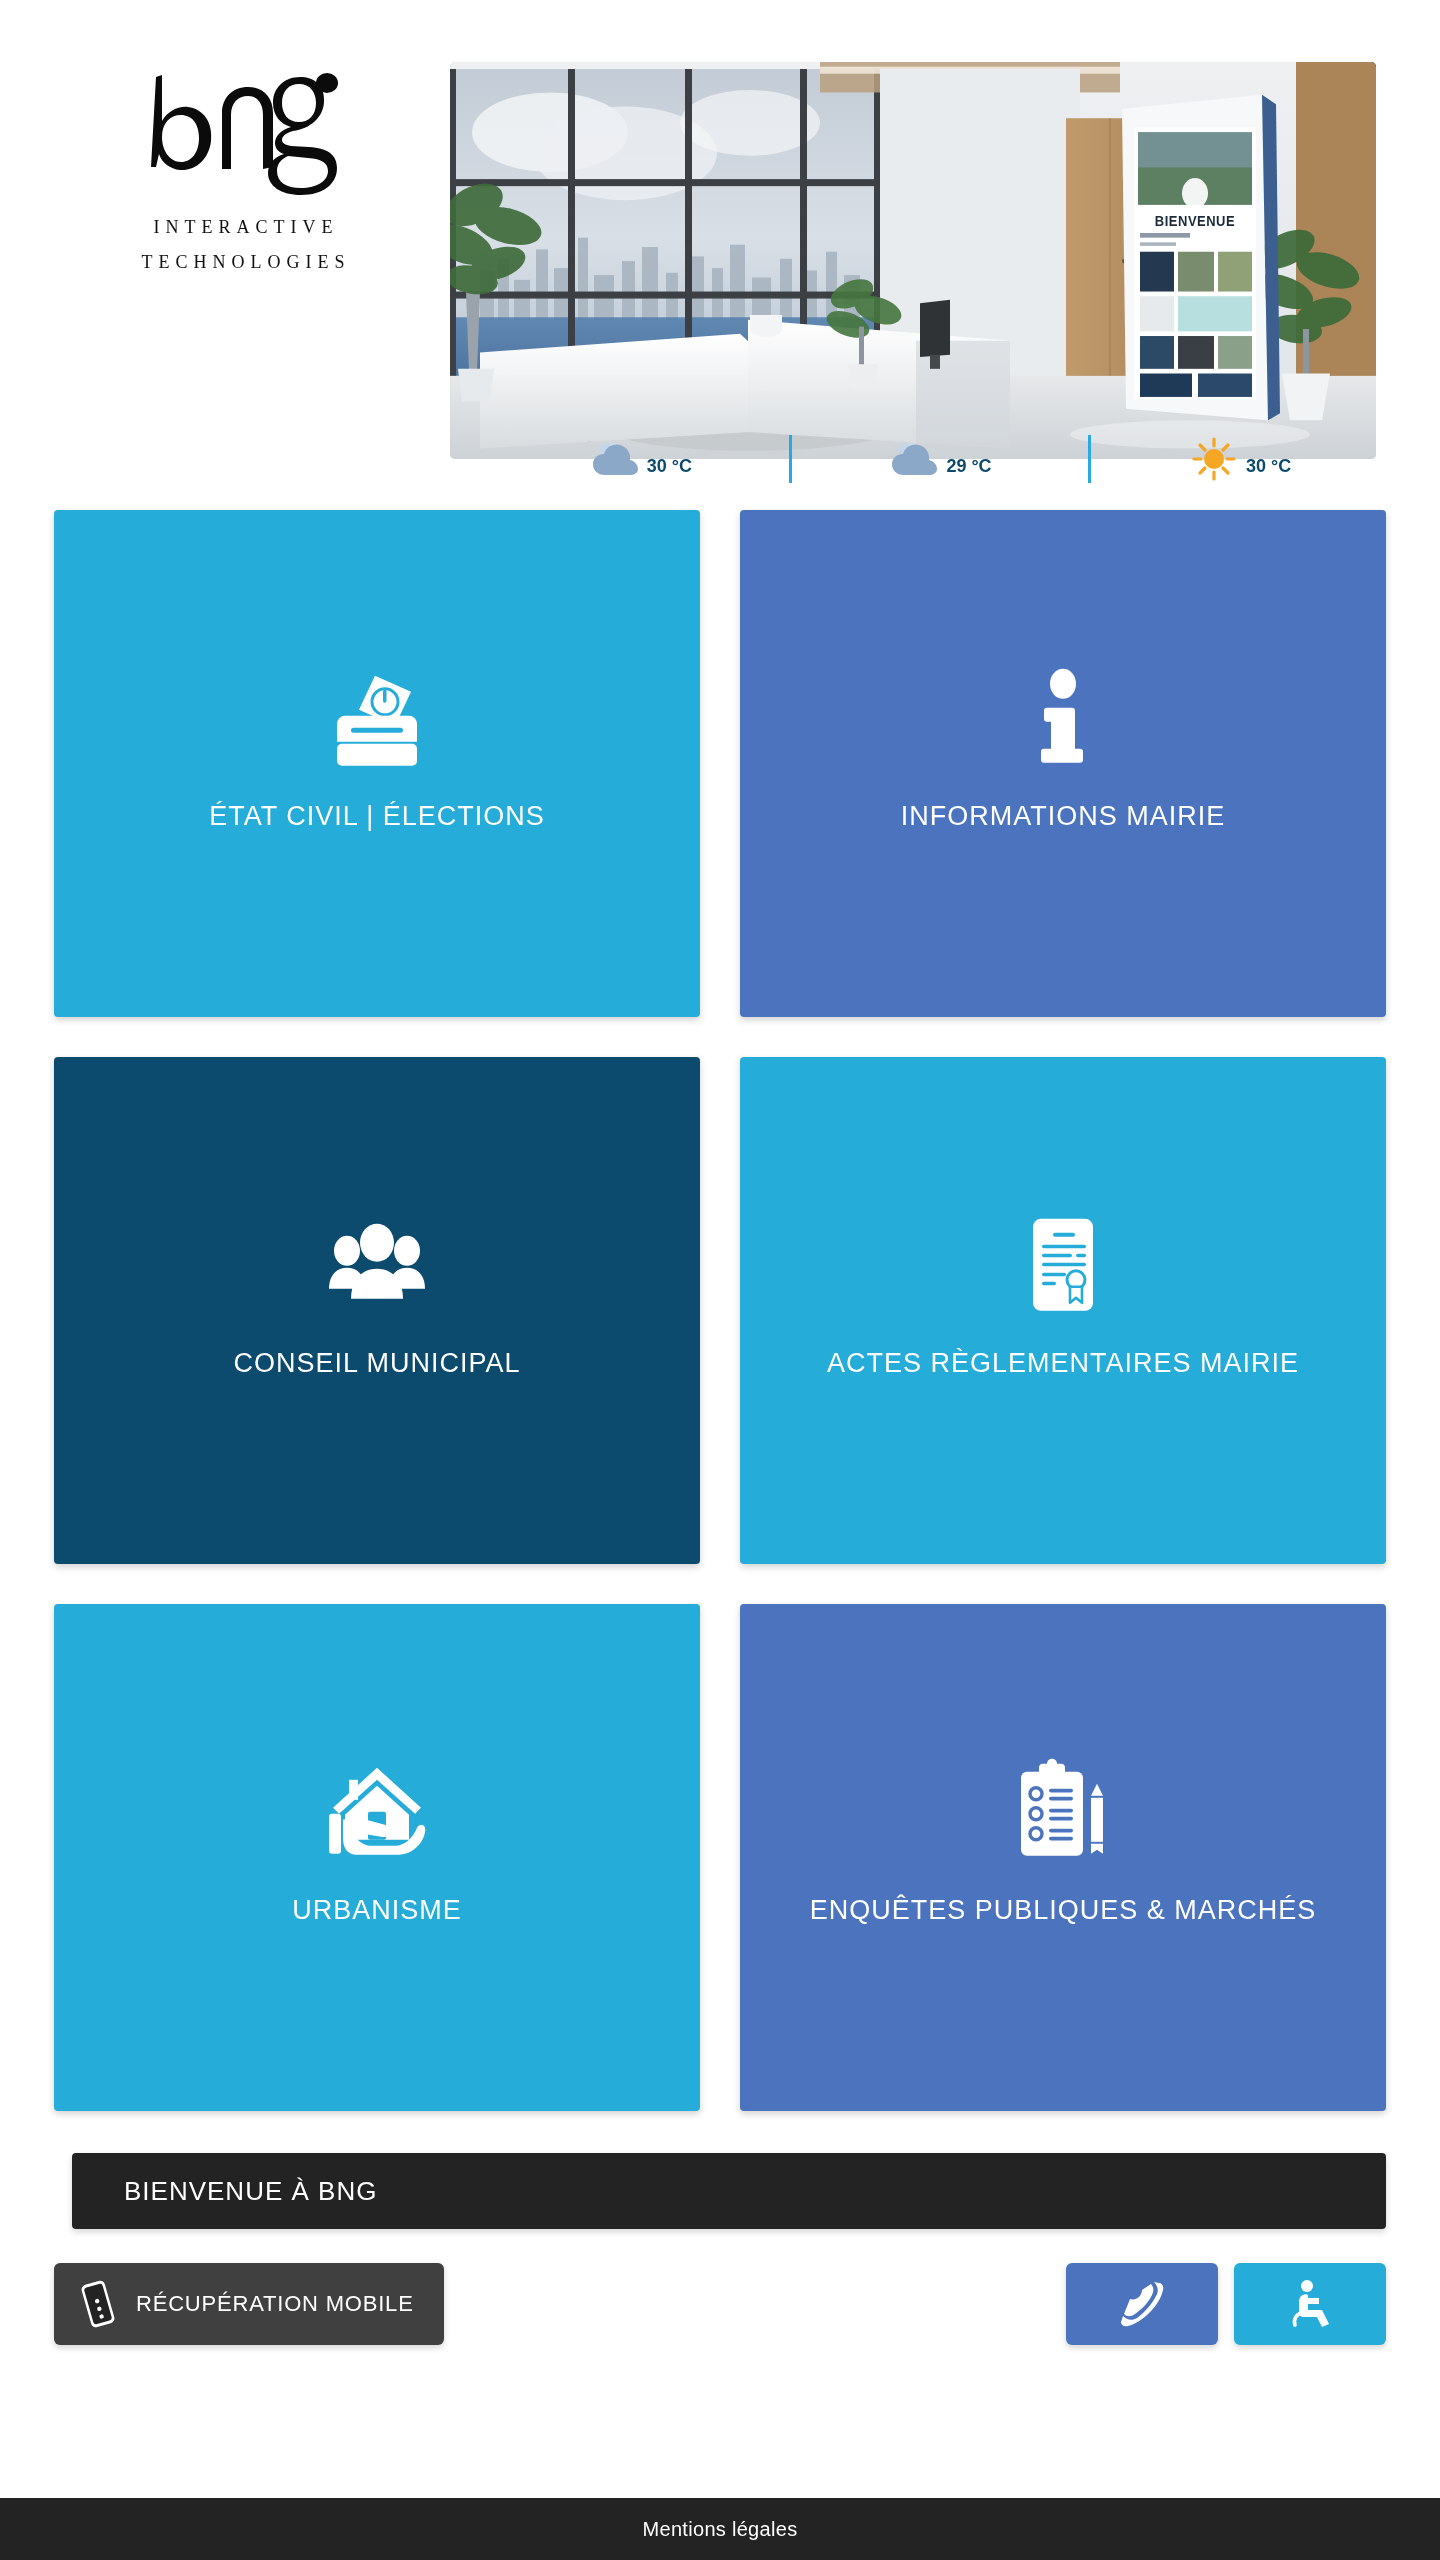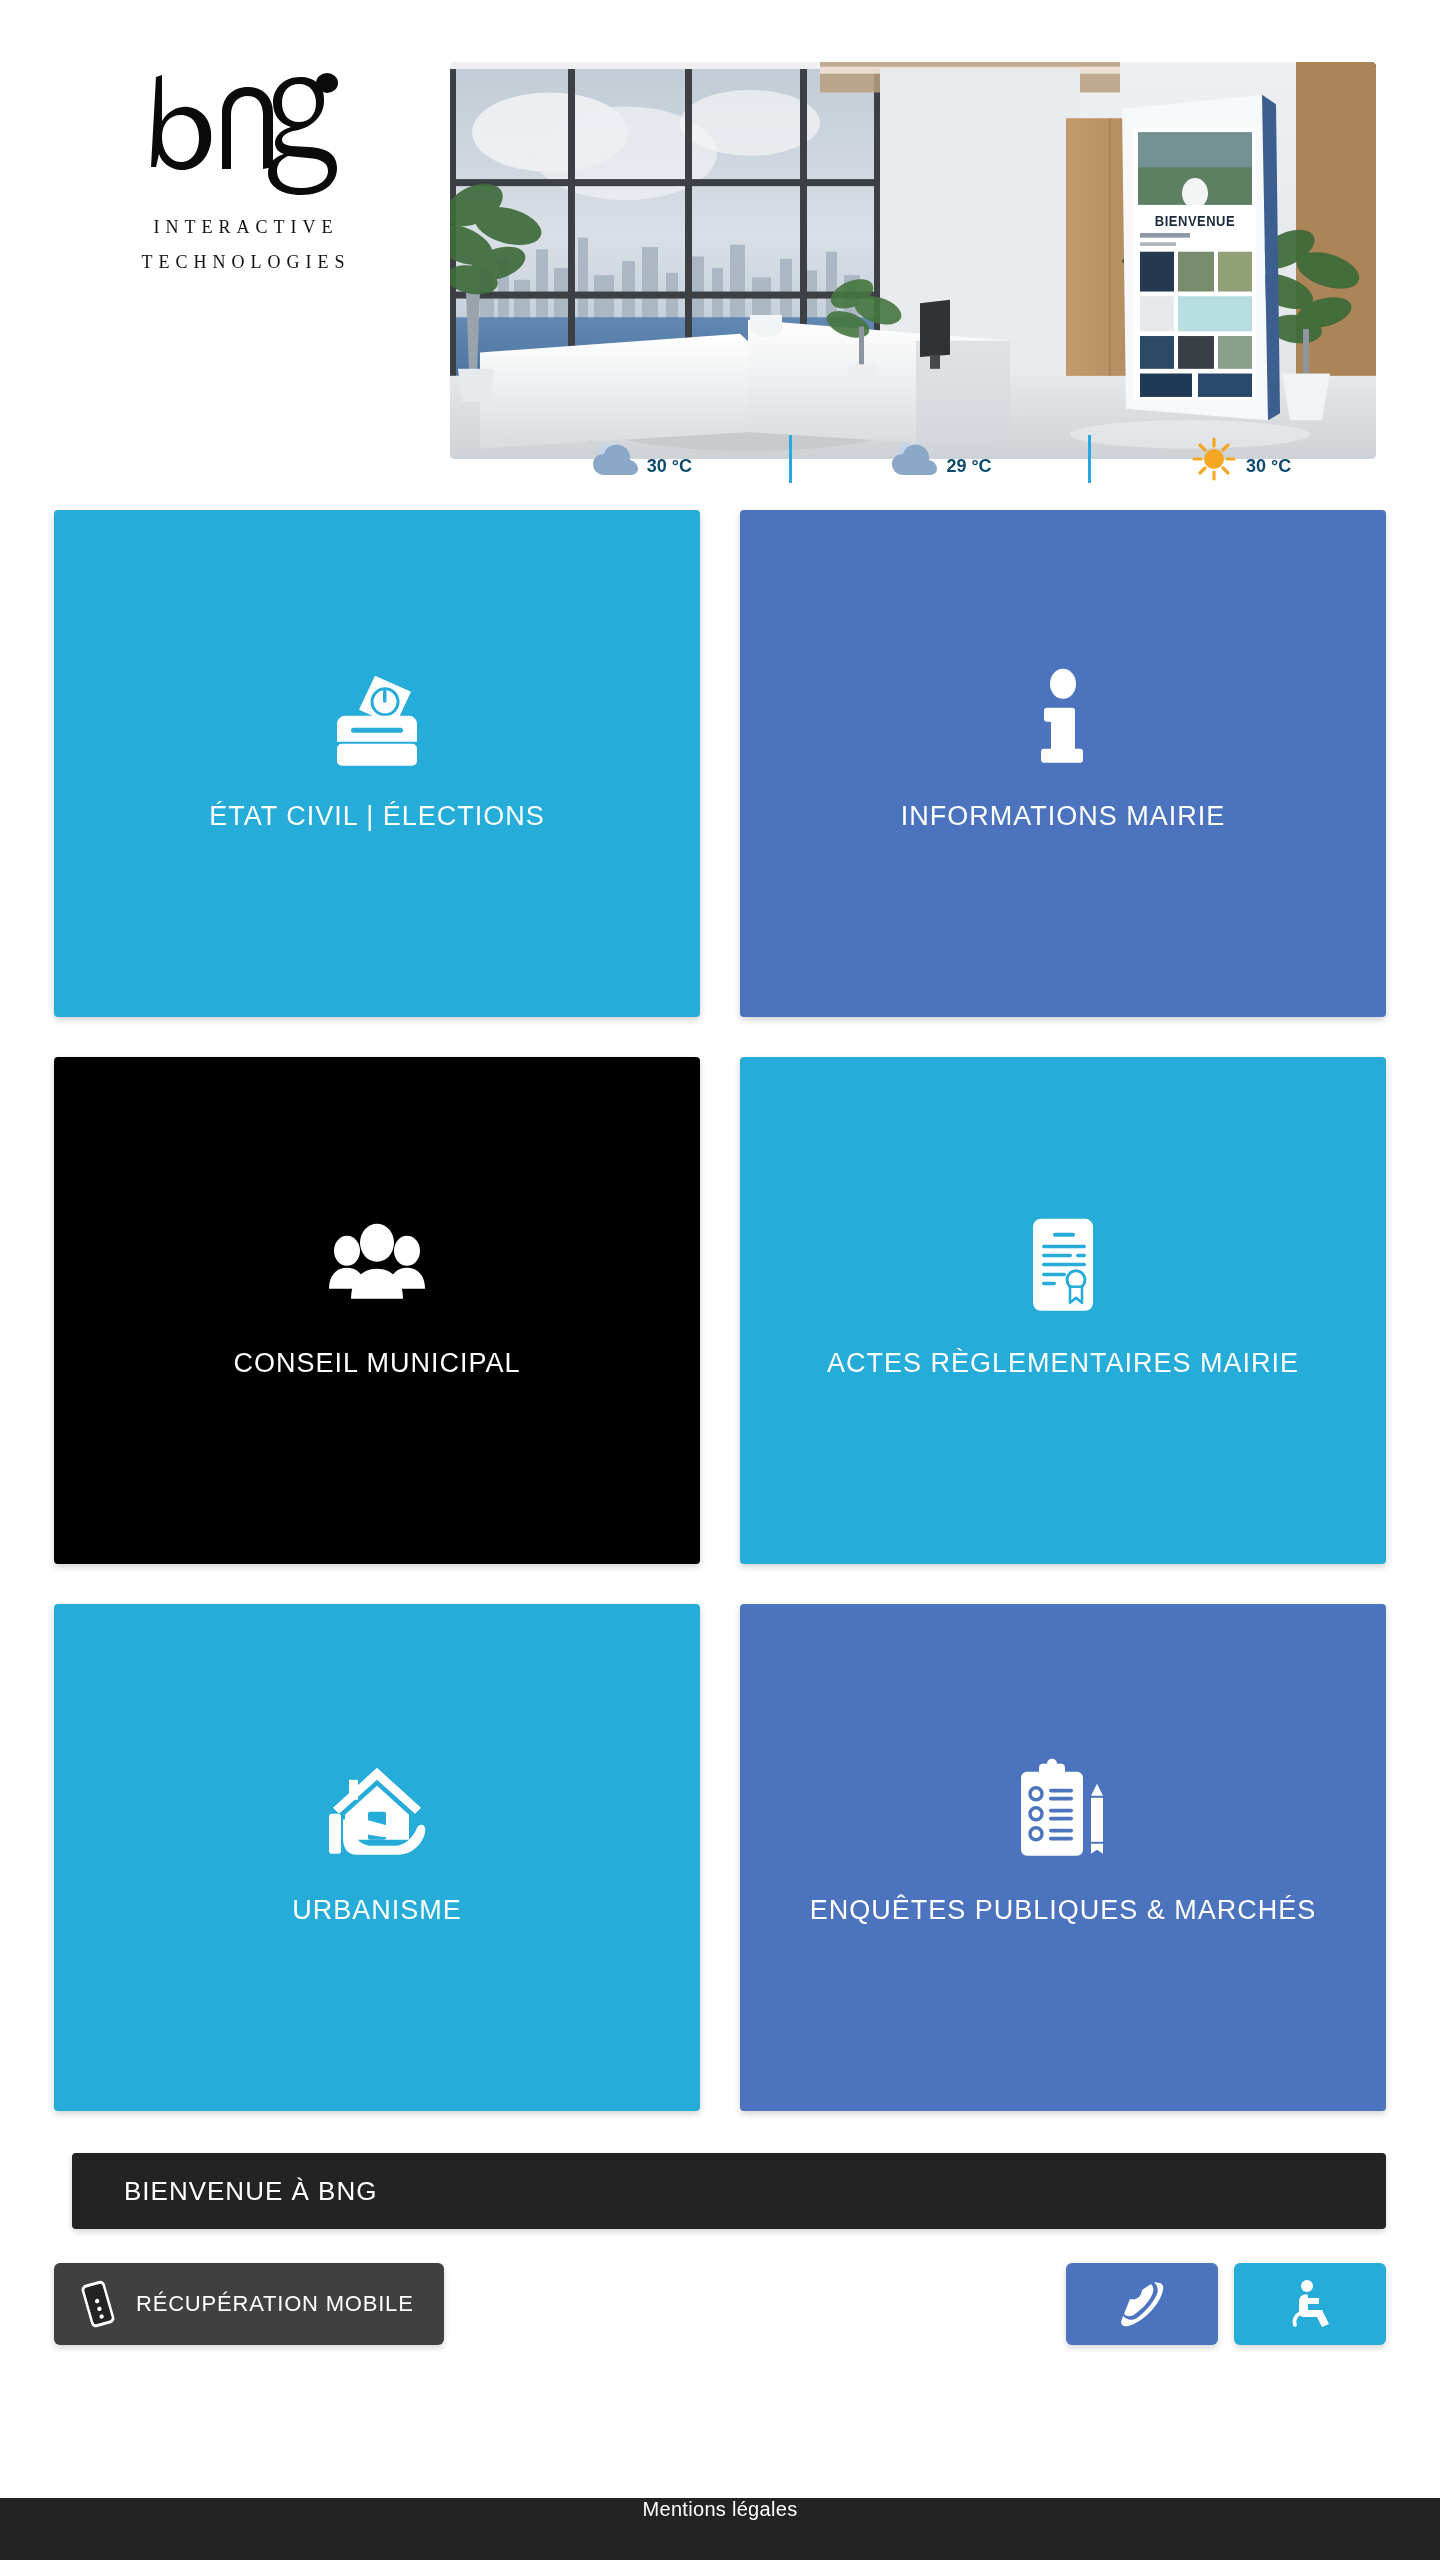--- a/index.html
+++ b/index.html
@@ -239,20 +239,21 @@
   .sq-access { background: #26ACD8; }
 
   
   .footer {
     position: absolute;
     left: 0; bottom: 0;
     width: 1440px;
     height: 62px;
     background: #232323;
     display: flex;
+    align-items: center;
     justify-content: center;
   }
   .footer-link {
     color: #ffffff;
     font-size: 20px;
     letter-spacing: 0.3px;
     cursor: pointer;
   }
 </style>
 </head>
@@ -528,21 +529,21 @@
         <div class="tile-icon">
           <svg viewBox="0 0 108 108">
             <ellipse cx="54" cy="20" rx="13" ry="15" fill="#ffffff"></ellipse>
             <path d="M41 44 h22 a3 3 0 0 1 3 3 v38 h5 a3 3 0 0 1 3 3 v8 a3 3 0 0 1 -3 3 h-36 a3 3 0 0 1 -3 -3 v-8 a3 3 0 0 1 3 -3 h7 v-27 h-4 a3 3 0 0 1 -3 -3 v-8 a3 3 0 0 1 3 -3 z" fill="#ffffff"></path>
           </svg>
         </div>
         <div class="tile-label">INFORMATIONS MAIRIE</div>
       </div>
     </div>
 
-    <div class="tile" style="background:#000000">
+    <div class="tile" style="background:#0c4a6e">
       <div class="tile-inner">
         <div class="tile-icon">
           <svg viewBox="0 0 108 108">
             <g fill="#ffffff">
               <ellipse cx="24" cy="40" rx="13" ry="15"></ellipse>
               <path d="M6 78 C6 64 14 57 24 57 C34 57 42 64 42 78 Z"></path>
               <ellipse cx="84" cy="40" rx="13" ry="15"></ellipse>
               <path d="M66 78 C66 64 74 57 84 57 C94 57 102 64 102 78 Z"></path>
               <ellipse cx="54" cy="32" rx="17" ry="19"></ellipse>
               <path d="M28 88 C28 69 39 58 54 58 C69 58 80 69 80 88 Z"></path>

